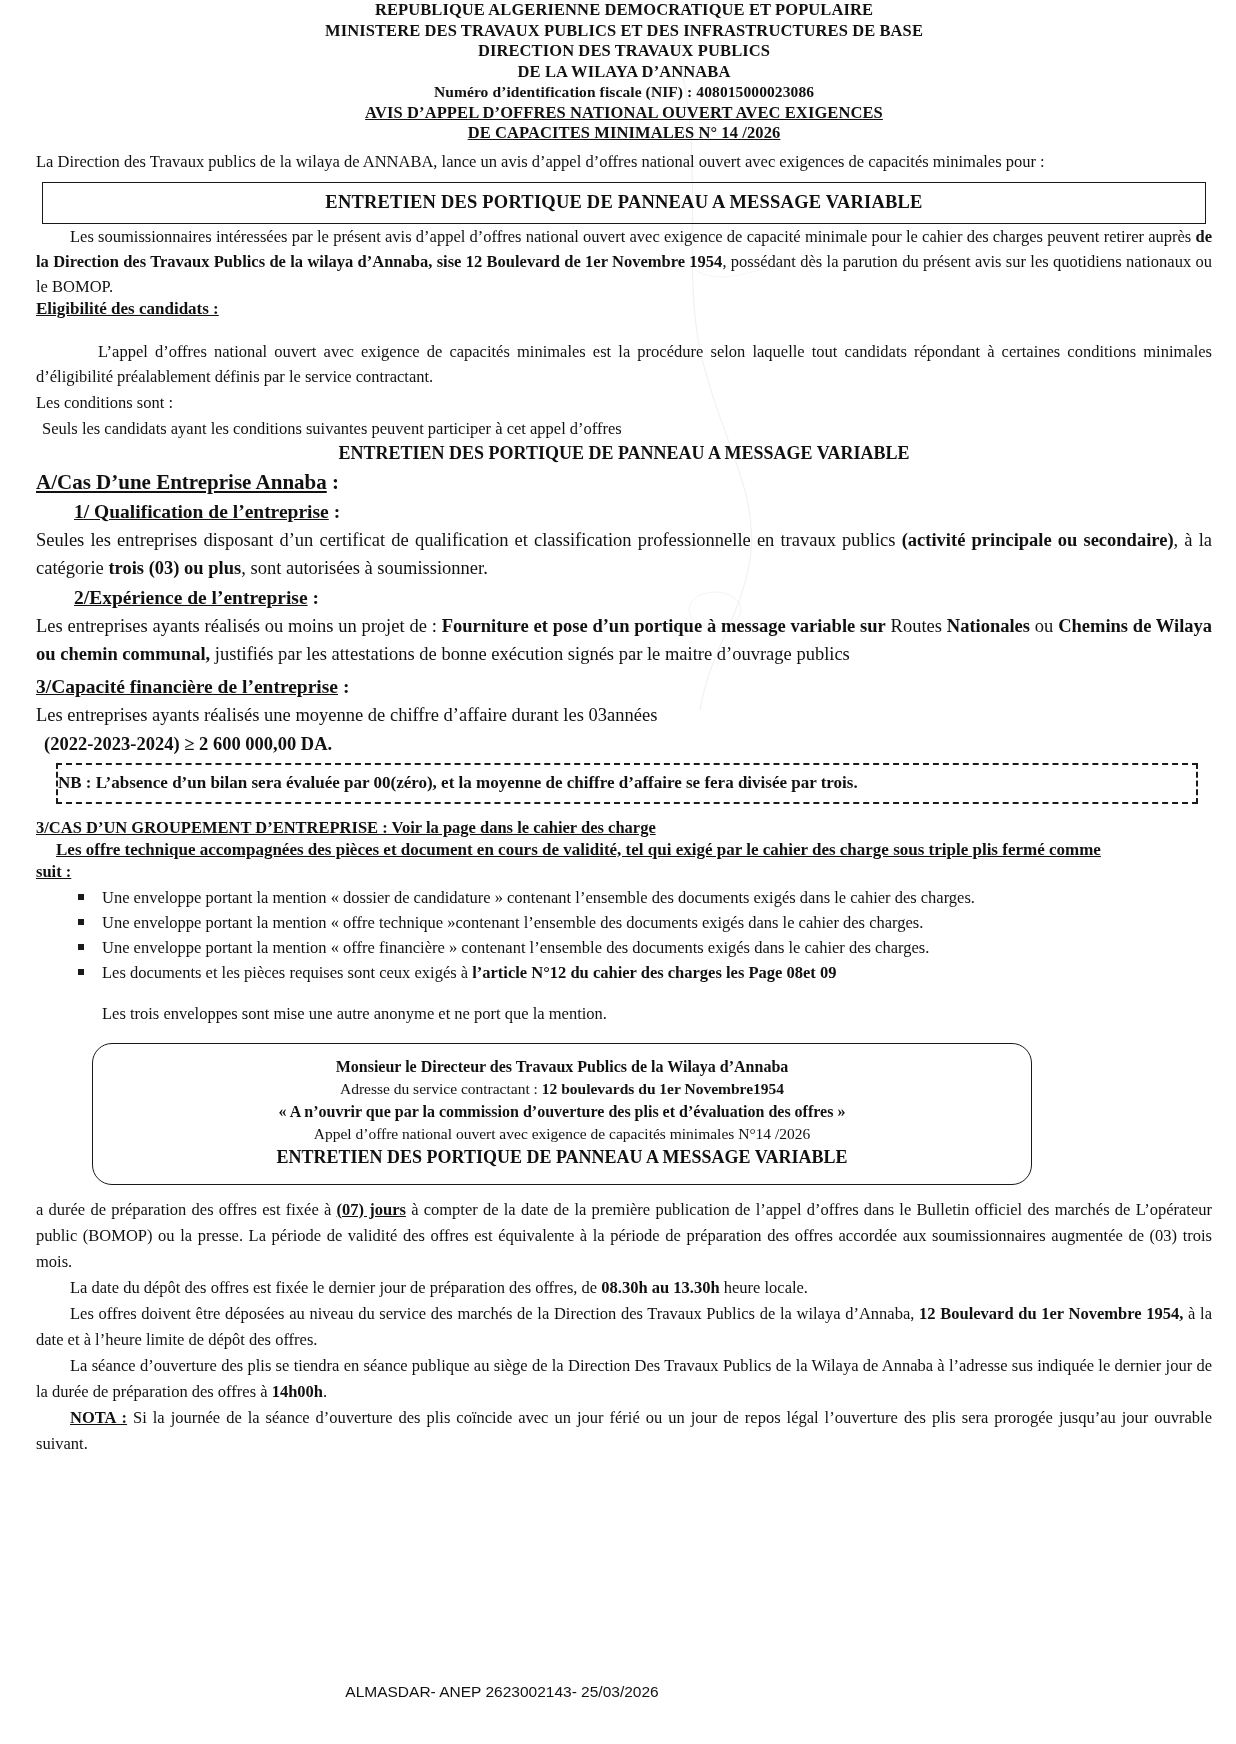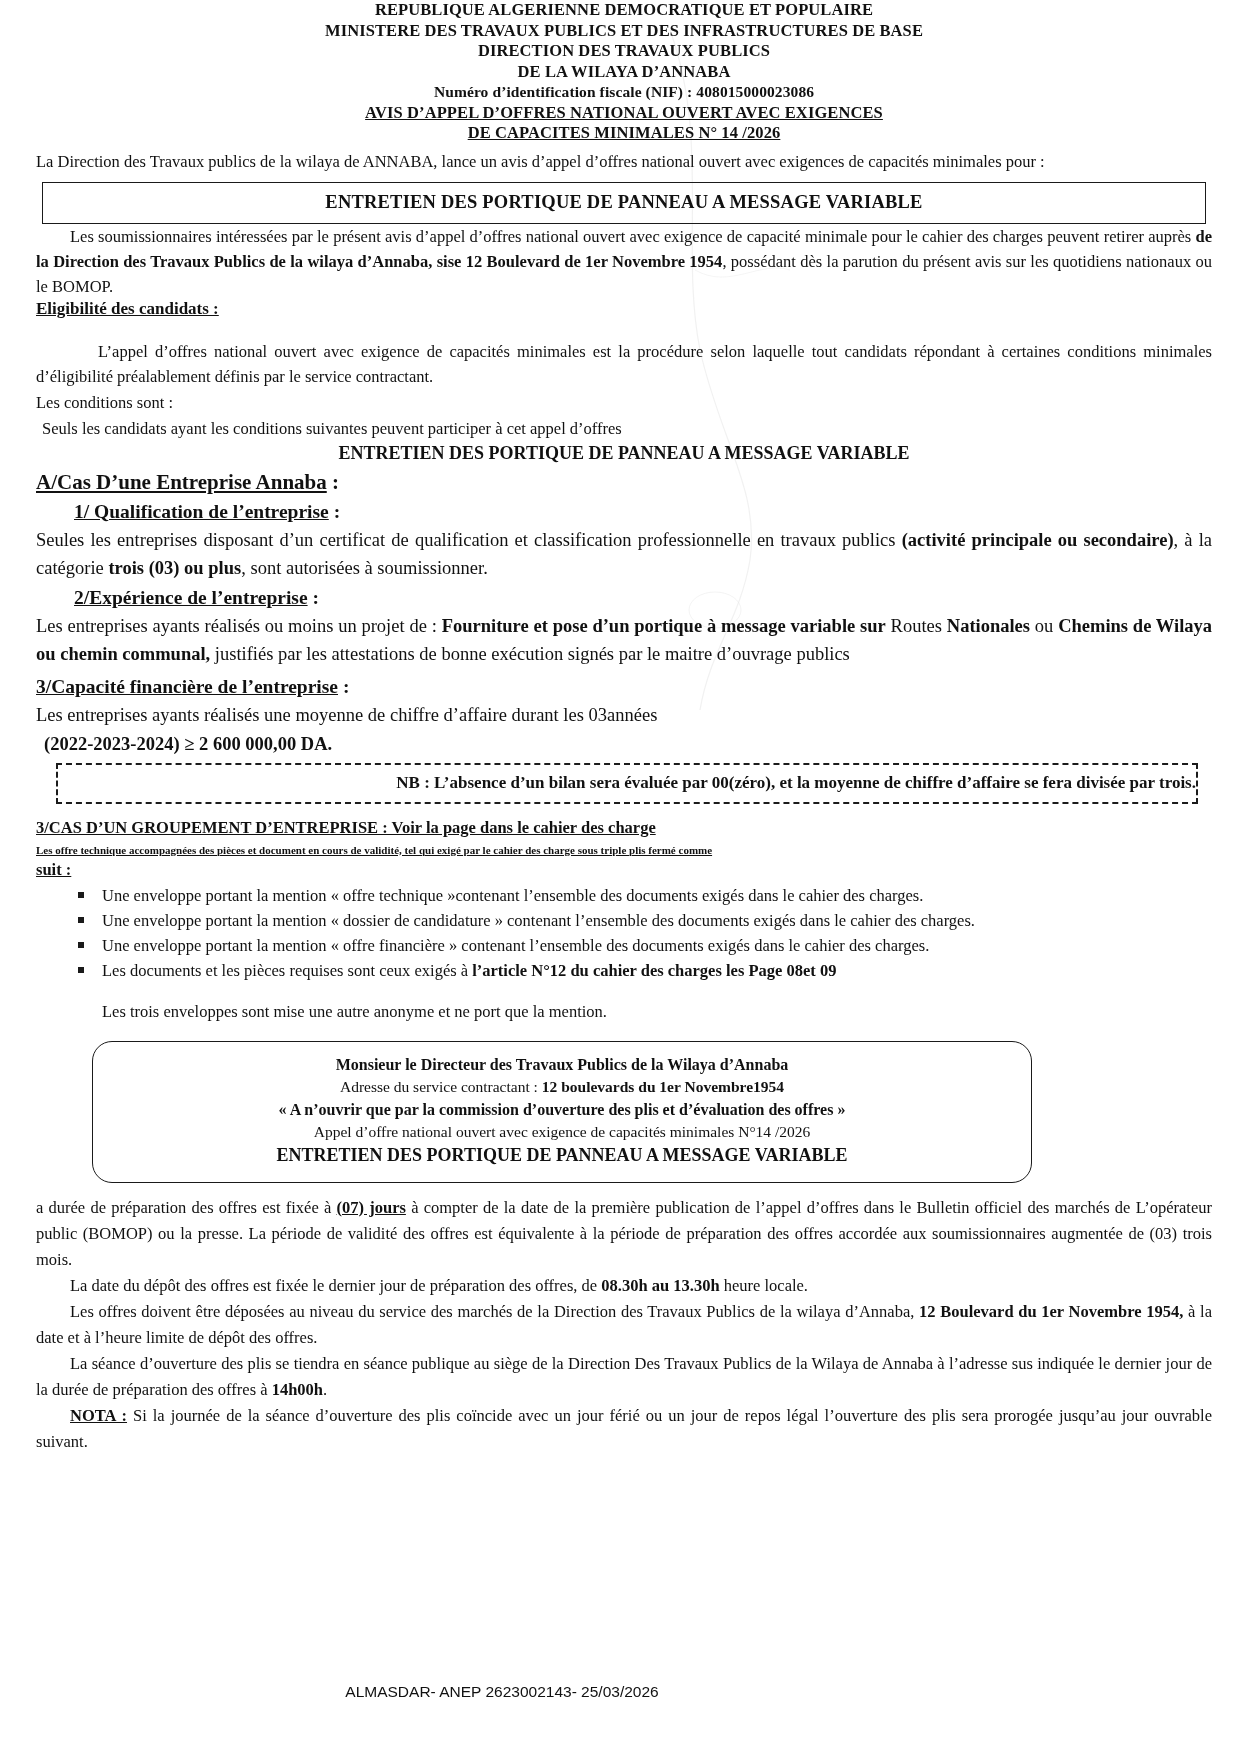--- a/index.html
+++ b/index.html
@@ -110,21 +110,21 @@
     font-size: 18.5px;
     line-height: 28px;
     margin: 1px 0 0 0;
   }
 
   
   .nb-box {
     border: 2px dashed #1b1b1b;
     margin: 5px 14px 0 20px;
     padding: 8px 0 9px 0;
-    text-align: right;
+    text-align: left;
   }
   .nb-box .t {
     font-weight: bold;
     font-size: 17px;
   }
 
   
   ul.docs {
     list-style: none;
     margin: 3px 0 0 0;
@@ -253,34 +253,34 @@
 
     <div class="nb-box">
       <span class="t">NB : L’absence d’un bilan sera évaluée par 00(zéro), et la moyenne de chiffre d’affaire se fera divisée par trois.</span>
     </div>
 
     <div style="margin-top:14px;">
       <div>
         <span class="sec-underline" style="font-size:16.5px;">3/CAS D’UN GROUPEMENT D’ENTREPRISE : Voir la page dans le cahier des charge</span>
       </div>
       <div style="margin-top:2px;">
-        <span class="sec-underline" style="font-size:11px;">Les offre technique accompagnées des pièces et document en cours de validité, tel qui exigé par le cahier des charge sous triple plis fermé comme</span>
+        <span class="sec-underline" style="font-size:17px;margin-left:20px;">Les offre technique accompagnées des pièces et document en cours de validité, tel qui exigé par le cahier des charge sous triple plis fermé comme</span>
       </div>
       <div style="margin-top:2px;">
         <span class="sec-underline" style="font-size:16.5px;">suit :</span>
       </div>
 
       <ul class="docs">
         <li>
           <span class="sq"></span>
-          <span>Une enveloppe portant la mention « offre technique »contenant l’ensemble des documents exigés dans le cahier des charges.</span>
+          <span>Une enveloppe portant la mention « dossier de candidature » contenant l’ensemble des documents exigés dans le cahier des charges.</span>
         </li>
         <li>
           <span class="sq"></span>
-          <span>Une enveloppe portant la mention « dossier de candidature » contenant l’ensemble des documents exigés dans le cahier des charges.</span>
+          <span>Une enveloppe portant la mention « offre technique »contenant l’ensemble des documents exigés dans le cahier des charges.</span>
         </li>
         <li>
           <span class="sq"></span>
           <span>Une enveloppe portant la mention « offre financière » contenant l’ensemble des documents exigés dans le cahier des charges.</span>
         </li>
         <li>
           <span class="sq"></span>
           <span>Les documents et les pièces requises sont ceux exigés à </span><span class="b">l’article N°12 du cahier des charges les Page 08et 09</span>
         </li>
       </ul>

